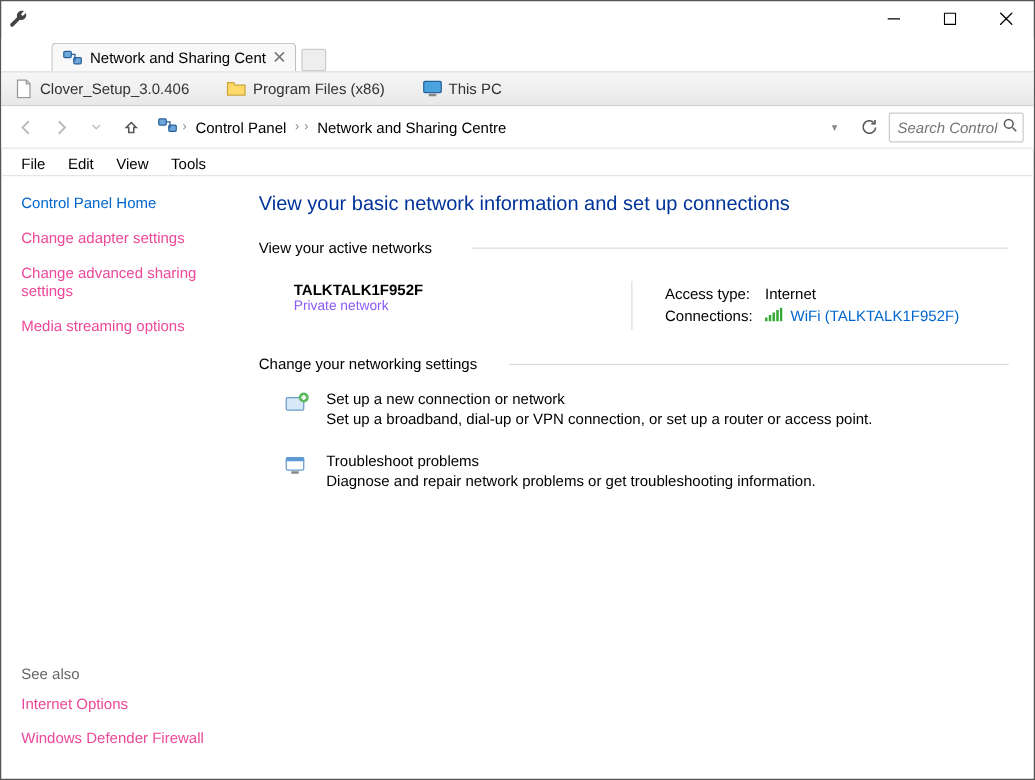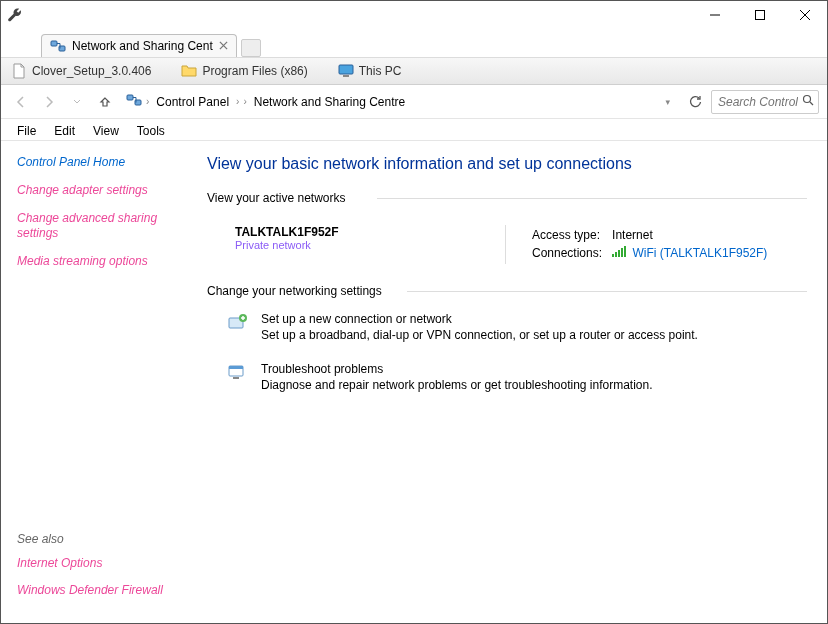--- a/index.html
+++ b/index.html
@@ -29,21 +29,21 @@
 .breadcrumb .dd { color: #888; font-size: 9px; padding: 0 4px; cursor: pointer; }
 .refresh { width: 24px; height: 24px; display: flex; align-items: center; justify-content: center; cursor: pointer; }
 .searchbox { width: 108px; height: 24px; border: 1px solid #ccc; border-radius: 2px; display: flex; align-items: center; padding: 0 6px; gap: 4px; }
 .searchbox input { border: none; outline: none; flex: 1; font-size: 12px; font-style: italic; color: #888; width: 80px; }
 .searchbox .sicon { color: #555; }
 
 .menubar { height: 22px; display: flex; align-items: flex-end; gap: 2px; padding: 0 8px; border-bottom: 1px solid #e5e5e5; }
 .menubar .mitem { padding: 2px 8px; font-size: 12px; cursor: pointer; }
 
 .body { display: flex; height: calc(624px - 30px - 26px - 28px - 34px - 22px); }
-.sidebar { width: 200px; padding: 14px 16px; display: flex; flex-direction: column; font-style: italic; }
+.sidebar { width: 200px; padding: 14px 16px; display: flex; flex-direction: column; }
 .sidebar .sidehead { color: #0066cc; font-size: 12px; margin-bottom: 14px; cursor: pointer; }
 .sidebar .sidelink { color: #ec4899; font-size: 12px; margin-bottom: 12px; cursor: pointer; line-height: 1.3; }
 .sidebar .spacer { flex: 1; }
 .sidebar .seealso { color: #666; font-size: 12px; margin-bottom: 10px; }
 
 .main { flex: 1; padding: 14px 20px 14px 6px; }
 .main h1 { color: #003399; font-size: 16px; font-weight: 400; margin-bottom: 18px; }
 .sectionlabel { font-size: 12px; color: #000; position: relative; margin-bottom: 10px; }
 .sectionlabel::after { content: ""; position: absolute; left: 170px; right: 0; top: 50%; border-top: 1px solid #ddd; }
 .sectionlabel2::after { content: ""; position: absolute; left: 200px; right: 0; top: 50%; border-top: 1px solid #ddd; }

